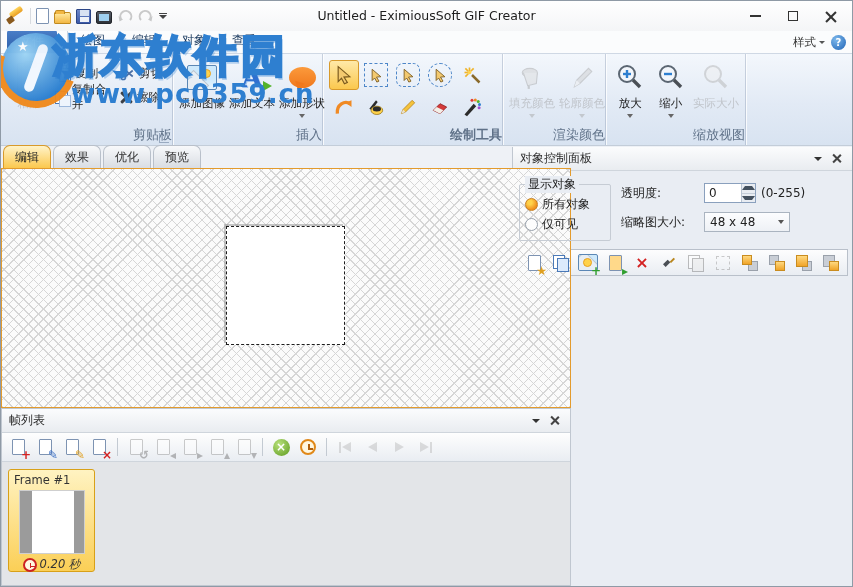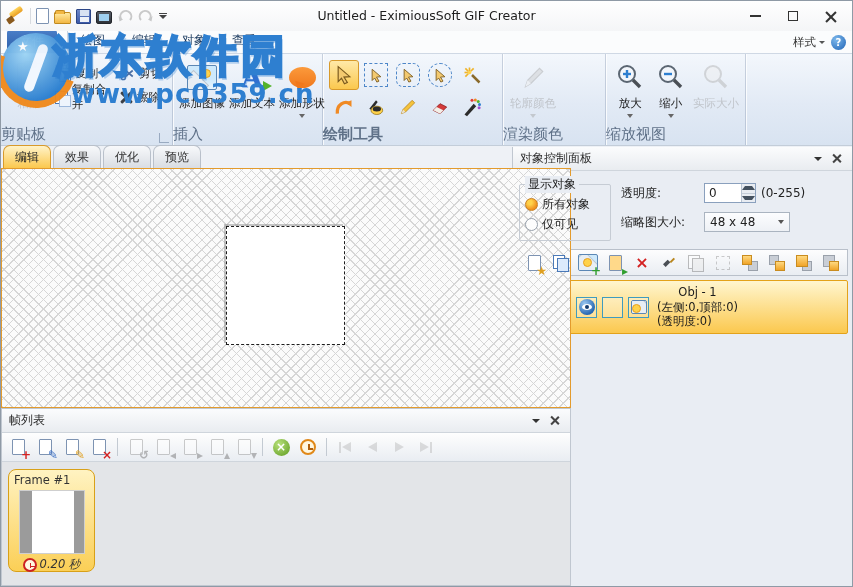--- a/index.html
+++ b/index.html
@@ -62,22 +62,22 @@
   .help-icon { width:15px; height:15px; border-radius:50%;
                background:radial-gradient(circle at 35% 30%, #7db8ec, #1f63b5);
                color:#fff; font-size:10px; font-weight:bold; display:flex; align-items:center; justify-content:center; }
 
   
   .ribbon { height:92px; background:linear-gradient(#f3f7fc,#e2eaf5 55%,#d8e3f1);
             border-bottom:1px solid #c3cdd9; display:flex; align-items:stretch; }
   .rgroup { position:relative; padding:4px 6px 15px;
             border-right:1px solid rgba(155,170,192,.5); box-shadow:1px 0 0 rgba(255,255,255,.8);
             display:flex; align-items:flex-start; gap:4px; }
-  .rgroup-label { position:absolute; bottom:1px; left:0; right:0; text-align:left;
-                  font-size:15px; color:#5f7188; }
+  .rgroup-label { position:absolute; bottom:1px; left:0; right:0; text-align:right;
+                  font-size:13px; color:#5f7188; }
   .launcher { position:absolute; right:3px; bottom:2px; width:10px; height:10px;
               border-left:1px solid #8a9cb5; border-bottom:1px solid #8a9cb5; opacity:.8;}
   .bigbtn { width:48px; display:flex; flex-direction:column; align-items:center; gap:2px; padding-top:2px;}
   .bigbtn .lbl { font-size:11.5px; color:#1e1e1e; white-space:nowrap; }
   .bigbtn .lbl.gray { color:#8d99a8; }
   .icon34 { height:34px; display:flex; align-items:center; justify-content:center; }
   .smallcol { display:flex; flex-direction:column; gap:6px; padding-top:6px; }
   .smallbtn { display:flex; align-items:center; gap:4px; font-size:11.5px; color:#1e1e1e; height:18px;}
 
   
@@ -189,21 +189,21 @@
   .i-clock.red::before { background:#cc2222; left:5px;} .i-clock.red::after { background:#cc2222; left:5px; top:6px;}
   .nav { display:flex; align-items:center; gap:1px; }
   .tri-l { width:0; height:0; border-top:5.5px solid transparent; border-bottom:5.5px solid transparent;
            border-right:9px solid #a9b9cd; }
   .tri-r { width:0; height:0; border-top:5.5px solid transparent; border-bottom:5.5px solid transparent;
            border-left:9px solid #a9b9cd; }
   .nav-bar { width:2.5px; height:11px; background:#a9b9cd; }
 
   .frame-content { flex:1; padding:7px 6px; }
   .frame-card { width:87px; height:103px; background:linear-gradient(#fff3c2,#fbcf56);
-                border:1px solid #d8a018; border-radius:8px; padding:3px 5px; font-size:11.5px; color:#333;}
+                border:1px solid #d8a018; border-radius:3px; padding:3px 5px; font-size:11.5px; color:#333;}
   .frame-thumb { width:66px; height:64px; margin:3px auto 3px; border:1px solid #cfcfcf;
                  background:linear-gradient(90deg,#9b9b9b 0 12px,#ffffff 12px 54px,#9b9b9b 54px); }
   .frame-time { display:flex; align-items:center; justify-content:center; gap:3px;font-style:italic; }
 
   
   .right-panel { flex:1; background:#e9edf3; border-left:1px solid #c0c7d0;
                  display:flex; flex-direction:column; }
   .obj-controls { display:flex; gap:10px; padding:8px 6px 6px; font-size:12px; }
   .groupbox { position:relative; width:92px; border:1px solid #c6ccd4; border-radius:2px;
               padding:8px 5px 4px; margin-top:5px; }
@@ -447,20 +447,31 @@
             </svg>
         </span>
       </div>
       <span class="rgroup-label">绘制工具</span>
     </div>
 
     <div class="rgroup" style="width:103px;">
       <div class="bigbtn dis">
         <span class="icon34">
           <svg width="26" height="26" viewBox="0 0 24 24">
+              <ellipse cx="10" cy="8" rx="7" ry="4" fill="#c9ccd1" stroke="#9aa0a8"></ellipse>
+              <path d="M4 8 L8 20 L16 18 L17 8" fill="#d8dbdf" stroke="#9aa0a8"></path>
+              <path d="M9 20 L9 23" stroke="#9aa0a8" stroke-width="2"></path>
+            </svg>
+        </span>
+        <span class="lbl gray">填充颜色</span>
+        <span class="tri-down dropmark" style="border-top-color:#9aa3ad;border-left-width:3.5px;border-right-width:3.5px;border-top-width:4px;"></span>
+      </div>
+      <div class="bigbtn dis">
+        <span class="icon34">
+          <svg width="26" height="26" viewBox="0 0 24 24">
               <path d="M5 21 L7 15 L18 4 L21 7 L10 18 Z" fill="#c9ccd1" stroke="#9aa0a8"></path>
               <path d="M5 21 L7 15 L10 18 Z" fill="#eceef0"></path>
             </svg>
         </span>
         <span class="lbl gray">轮廓颜色</span>
         <span class="tri-down dropmark" style="border-top-color:#9aa3ad;border-left-width:3.5px;border-right-width:3.5px;border-top-width:4px;"></span>
       </div>
       <span class="rgroup-label">渲染颜色</span>
     </div>
 
@@ -712,32 +723,15 @@
             </span>
           </span>
         <span class="tbi">
             <span class="layer-ic l2">
               <span class="back" style="width:12px;height:12px;"></span>
               <span class="front"></span>
             </span>
           </span>
       </div>
 
-      <div class="obj-row">
-        <span class="obj-thumb"></span>
-        <span class="obj-flags">
-          <span class="flagbox">
-              <span class="i-eye"></span>
-            </span>
-          <span class="flagbox"></span>
-          <span class="flagbox">
-              <span class="i-picture sm" style="width:16px;height:14px;"></span>
-            </span>
-        </span>
-        <span class="obj-text">
-          <div class="nm">Obj - 1</div>
-          <div>(左侧:0,顶部:0)</div>
-          <div>(透明度:0)</div>
-        </span>
-      </div>
     </div>
   </div>
 </div>
 
 </body></html>

